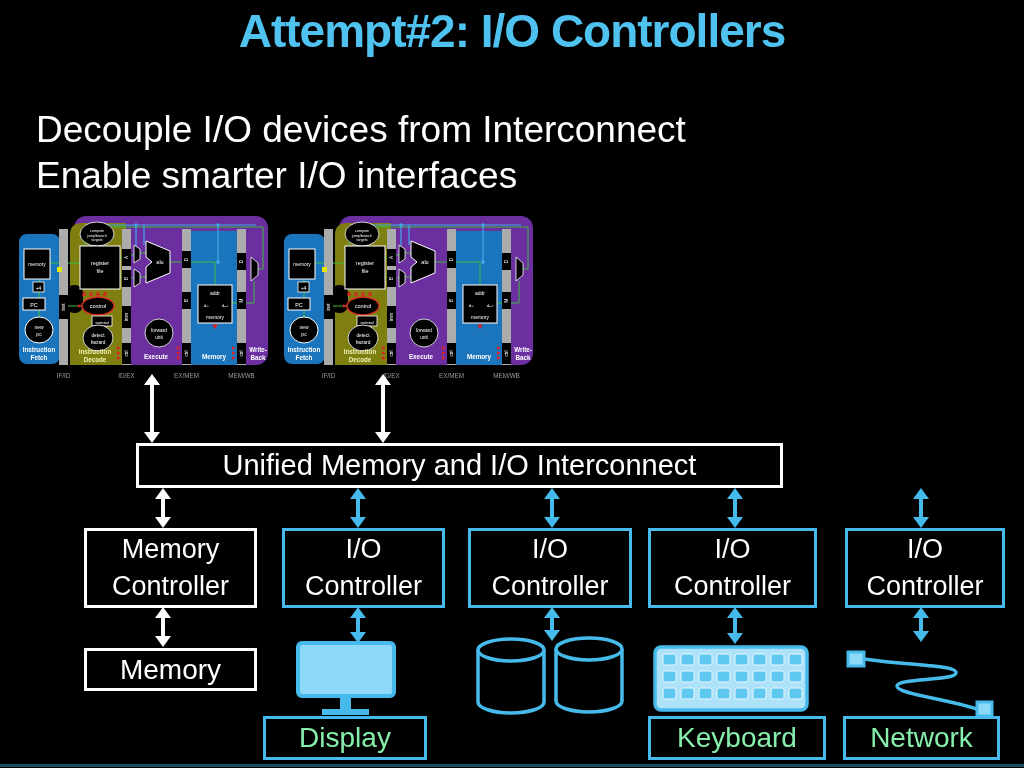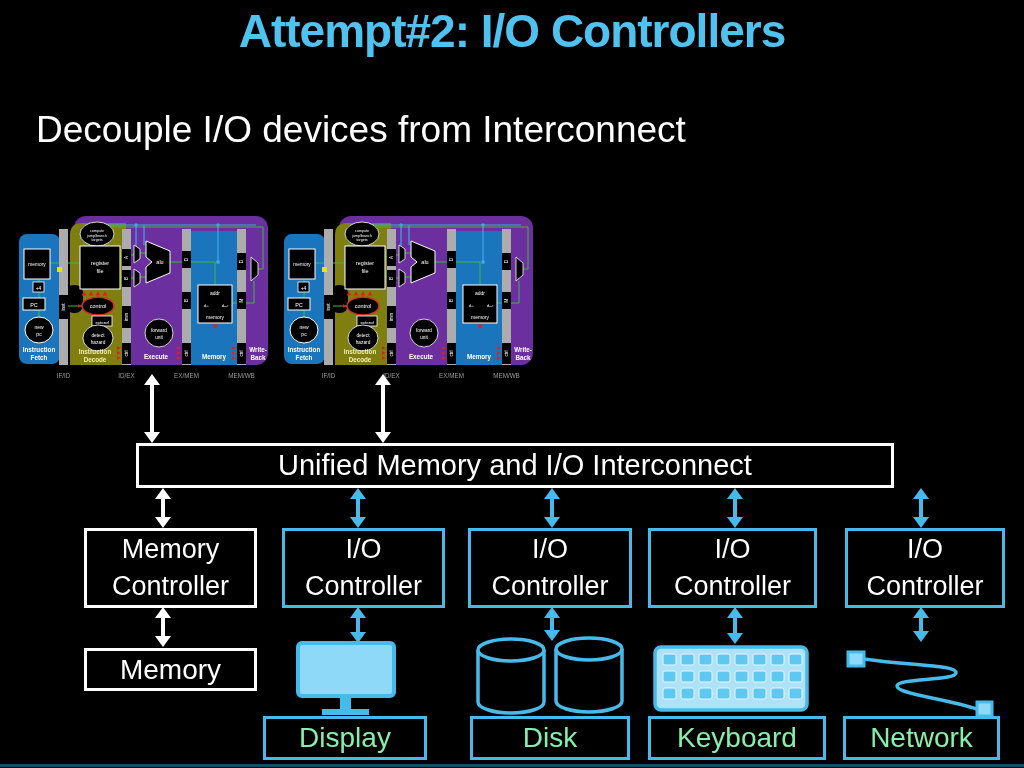--- a/index.html
+++ b/index.html
@@ -9,21 +9,21 @@
          font-size:46px;font-weight:bold;color:#4FC2F0;letter-spacing:-1px;}
   .bullet{position:absolute;left:36px;color:#fff;font-size:37px;white-space:nowrap;}
   .b1{top:90px;margin-top:19px;} .b2{top:155px;}
   .cpu{position:absolute;}
   .varrow{position:absolute;width:4px;background:var(--c);}
   .varrow::before,.varrow::after{content:"";position:absolute;left:50%;transform:translateX(-50%);
      border-left:8px solid transparent;border-right:8px solid transparent;}
   .varrow::before{top:-10px;border-bottom:11px solid var(--c);}
   .varrow::after{bottom:-10px;border-top:11px solid var(--c);}
   .c-white{--c:#ffffff;} .c-blue{--c:#46BBEB;}
-  .bar{position:absolute;left:136px;top:443px;width:758px;height:45px;box-sizing:border-box;
+  .bar{position:absolute;left:136px;top:443px;width:647px;height:45px;box-sizing:border-box;
        border:3px solid #fff;background:#000;display:flex;align-items:center;justify-content:center;
        color:#fff;font-size:29px;}
   .obox{position:absolute;box-sizing:border-box;border:3px solid #fff;background:#000;
         display:flex;flex-direction:column;align-items:center;justify-content:center;
         color:#fff;text-align:center;font-size:27px;line-height:37px;}
   .obox.blue{border-color:#46BBEB;text-align:center;}
   .membox{position:absolute;left:84px;top:648px;width:173px;height:43px;box-sizing:border-box;
         border:3px solid #fff;display:flex;align-items:center;justify-content:center;
         color:#fff;font-size:28px;}
   .devlabel{position:absolute;top:716px;height:44px;box-sizing:border-box;border:3px solid #46BBEB;
@@ -32,20 +32,21 @@
   .bottomline{position:absolute;left:0;top:764px;width:1024px;height:3px;background:#14505f;}
   svg text{font-family:"Liberation Sans","DejaVu Sans",sans-serif;}
 </style>
 </head>
 <body>
 
 <div class="slide">
 
   <div class="title">Attempt#2: I/O Controllers</div>
   <div class="bullet b1">Decouple I/O devices from Interconnect</div>
+  <div class="bullet b2">Enable smarter I/O interfaces</div>
 
   <svg width="0" height="0" style="position:absolute" aria-hidden="true">
     <defs>
       <g id="cpu-core">
 
         <rect x="56" y="5" width="194" height="149" rx="12" fill="#6B2FA0"></rect>
         <rect x="1" y="23" width="41" height="130" rx="8" fill="#1B75BC"></rect>
         <path d="M52 154 V24 Q52 12 64 12 H108 V154 Z" fill="#7E7F10"></path>
         <rect x="48" y="74" width="17" height="28" rx="8" fill="#000"></rect>
         <rect x="170" y="20" width="51" height="134" fill="#1B75BC"></rect>
@@ -293,23 +294,20 @@
 
   <svg class="devicon" style="left:843px;top:645px" width="162" height="72" viewBox="0 0 162 72">
     <path d="M21 14 C70 21 114 20 113 28 C112 36 54 33 54 41 C54 49 100 53 134 64" stroke="#46BBEB" stroke-width="3.5" fill="none"></path>
     <rect x="5" y="7" width="16" height="14" fill="#8ED8F8" stroke="#46BBEB" stroke-width="3"></rect>
     <rect x="134" y="57" width="15" height="14" fill="#8ED8F8" stroke="#46BBEB" stroke-width="3"></rect>
   </svg>
 
   <div class="devlabel" style="left:263px;width:164px">
     <span>Display</span>
   </div>
-  <div class="devlabel" style="left:470px;width:160px">
-    <span>Disk</span>
-  </div>
   <div class="devlabel" style="left:843px;width:157px">
     <span>Network</span>
   </div>
   <div class="devlabel" style="left:648px;width:178px">
     <span>Keyboard</span>
   </div>
 
   <div class="bottomline"></div>
 </div>
 

